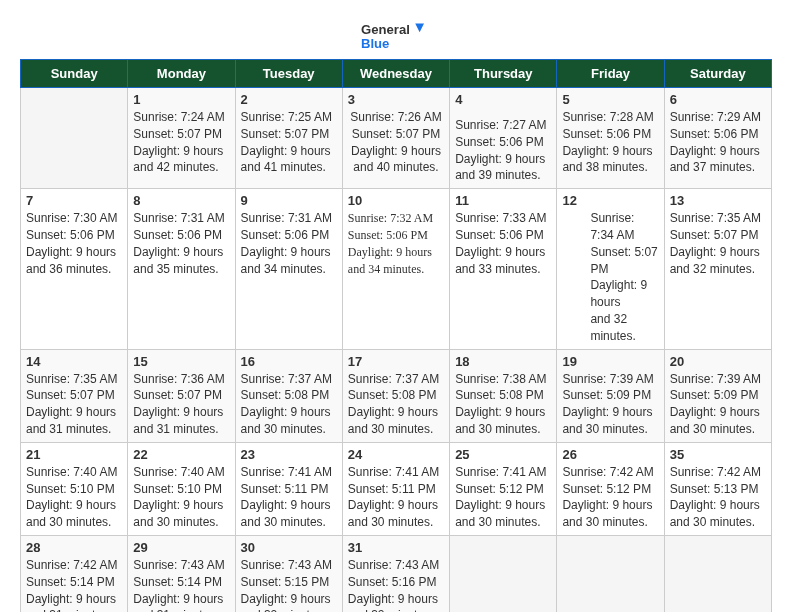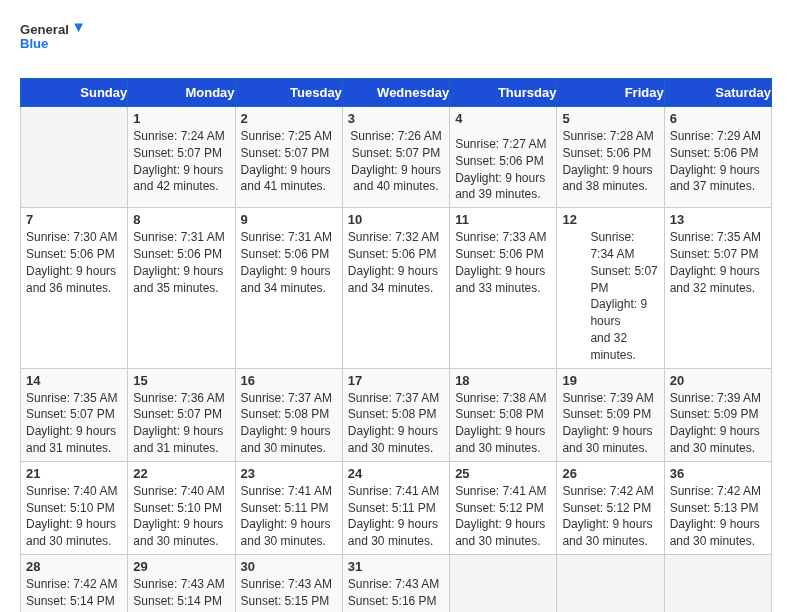--- a/index.html
+++ b/index.html
@@ -5,23 +5,23 @@
     * { box-sizing: border-box; margin: 0; padding: 0; }
     body {
       font-family: Arial, sans-serif;
       background: #fff;
       width: 792px;
       min-height: 612px;
       padding: 20px;
     }
     .header {
       display: flex;
-      justify-content: flex-start;
+      justify-content: center;
       align-items: flex-start;
-      margin-bottom: 23px;
+      margin-bottom: 4px;
     }
     .logo {
       display: flex;
       align-items: center;
       gap: 4px;
     }
     .logo-icon {
       width: 30px;
       height: 30px;
     }
@@ -36,25 +36,25 @@
     .location {
       font-size: 14px;
       color: #555;
     }
     .calendar {
       width: 100%;
       border-collapse: collapse;
       border: 1px solid #ccc;
     }
     .calendar th {
-      background-color: #1d4ed8;
+      background-color: #14532d;
       color: #fff;
       padding: 6px 0;
       font-size: 13px;
-      text-align: right;
+      text-align: center;
       border: 1px solid #1565c0;
     }
     .calendar td {
       vertical-align: top;
       padding: 4px 5px;
       border: 1px solid #ccc;
       width: calc(100% / 7);
       min-height: 80px;
       font-size: 10.5px;
       color: #333;
@@ -174,21 +174,21 @@
         </td>
         <td>
           <span class="day-number">9</span>
           <div class="day-info" style="white-space: pre-line;">Sunrise: 7:31 AM
 Sunset: 5:06 PM
 Daylight: 9 hours
 and 34 minutes.</div>
         </td>
         <td>
           <span class="day-number">10</span>
-          <div class="day-info" style="white-space: pre-line;">Sunrise: 7:32 AM
+          <div class="day-info" style="white-space: pre-line; font-family: Liberation Serif, serif;">Sunrise: 7:32 AM
 Sunset: 5:06 PM
 Daylight: 9 hours
 and 34 minutes.</div>
         </td>
         <td>
           <span class="day-number">11</span>
           <div class="day-info" style="white-space: pre-line;">Sunrise: 7:33 AM
 Sunset: 5:06 PM
 Daylight: 9 hours
 and 33 minutes.</div>
@@ -296,21 +296,21 @@
 and 30 minutes.</div>
         </td>
         <td>
           <span class="day-number">26</span>
           <div class="day-info" style="white-space: pre-line;">Sunrise: 7:42 AM
 Sunset: 5:12 PM
 Daylight: 9 hours
 and 30 minutes.</div>
         </td>
         <td>
-          <span class="day-number">36</span>
+          <span class="day-number">35</span>
           <div class="day-info" style="white-space: pre-line;">Sunrise: 7:42 AM
 Sunset: 5:13 PM
 Daylight: 9 hours
 and 30 minutes.</div>
         </td>
       </tr>
       <tr>
         <td>
           <span class="day-number">28</span>
           <div class="day-info" style="white-space: pre-line;">Sunrise: 7:42 AM

